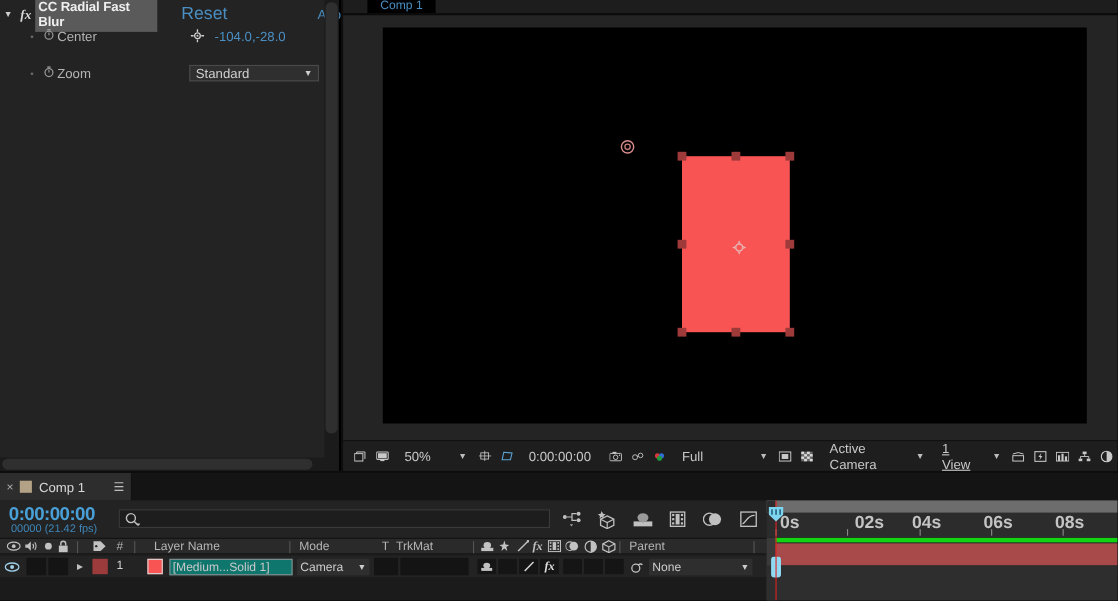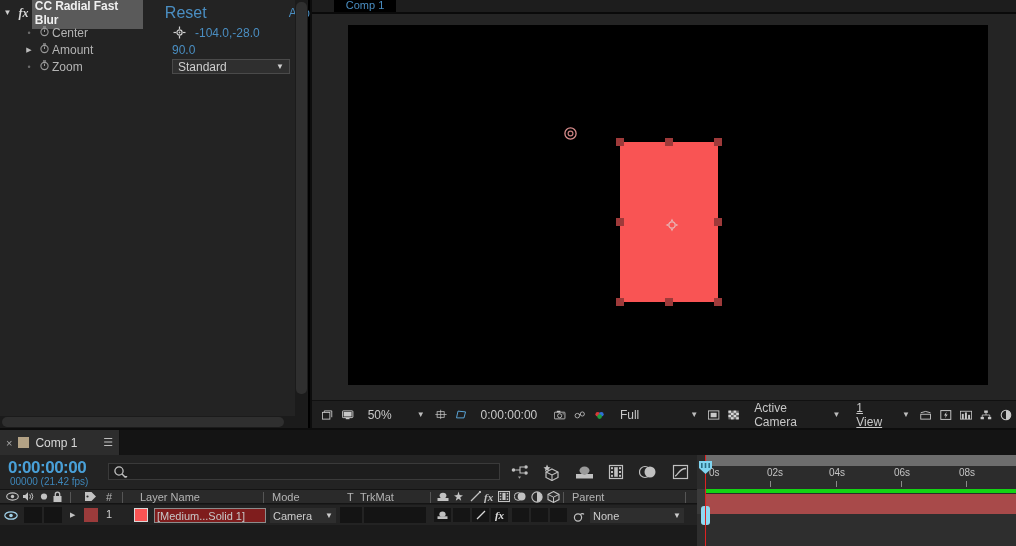--- a/index.html
+++ b/index.html
@@ -167,21 +167,21 @@
   .tl-ico { width: 20px; height: 20px; display: flex; align-items: center; justify-content: center; }
 
   .ruler {
     position: absolute; left: 697px; top: 25px; width: 319px; height: 34px; background: #2c2c2c;
   }
   .ruler-top-strip {
     position: absolute; left: 0; top: 0; width: 319px; height: 11px; background: #6d6d6d;
   }
   .ruler-wa-left { position: absolute; left: 0; top: 0; width: 8px; height: 11px; background: #2c2c2c; }
   .ruler-ticks { position: absolute; left: 0; top: 11px; width: 319px; height: 23px; }
-  .tick-label { position: absolute; top: 1px; color: #c4c4c4; font-size: 10px; }
+  .tick-label { position: absolute; top: 1px; color: #c4c4c4; font-size: 16px; font-weight: bold; }
   .tick-mark { position: absolute; top: 15px; width: 1px; height: 6px; background: #8a8a8a; }
   .playhead {
     position: absolute; top: 0; width: 1px; height: 116px; background: #dd2222; z-index: 30;
   }
   .playhead-grip {
     position: absolute; top: 11px; left: -7px; width: 15px; height: 15px; z-index: 31;
   }
 
   .col-header {
     position: absolute; left: 0; top: 59px; width: 1016px; height: 15px;
@@ -198,21 +198,21 @@
   .lr-cell { position: absolute; top: 2px; height: 16px; background: #141414; }
   .lr-eye { position: absolute; left: 2px; top: 3px; width: 18px; height: 14px;
             display: flex; align-items: center; justify-content: center; }
   .lr-arrow { position: absolute; left: 70px; top: 6px; color: #c0c0c0; font-size: 7px; }
   .lr-colorlabel { position: absolute; left: 84px; top: 3px; width: 14px; height: 14px; background: #9b3b3b; }
   .lr-num { position: absolute; left: 106px; top: 3px; color: #d0d0d0; font-size: 11px; }
   .lr-swatch { position: absolute; left: 134px; top: 3px; width: 14px; height: 14px;
                background: #f95454; border: 1px solid #d8d8d8; }
   .lr-name {
     position: absolute; left: 154px; top: 3px; width: 112px; height: 15px;
-    border: 1px solid #8c8c8c; background: #7f1d1d; color: #c8c8c8; font-size: 11px;
+    border: 1px solid #8c8c8c; background: #0f766e; color: #c8c8c8; font-size: 11px;
     display: flex; align-items: center; padding-left: 2px; overflow: hidden; white-space: nowrap;
   }
   .lr-mode {
     position: absolute; left: 270px; top: 3px; width: 66px; height: 15px;
     background: #2e2e2e; color: #ccc; font-size: 11px;
     display: flex; align-items: center; justify-content: space-between; padding: 0 3px;
   }
   .lr-parent {
     position: absolute; left: 590px; top: 3px; width: 94px; height: 15px;
     background: #2e2e2e; color: #ccc; font-size: 11px;
@@ -273,35 +273,20 @@
             <line x1="6.5" y1="0.5" x2="6.5" y2="3" stroke="#cfcfcf" stroke-width="1.2"></line>
             <line x1="6.5" y1="10" x2="6.5" y2="12.5" stroke="#cfcfcf" stroke-width="1.2"></line>
             <line x1="0.5" y1="6.5" x2="3" y2="6.5" stroke="#cfcfcf" stroke-width="1.2"></line>
             <line x1="10" y1="6.5" x2="12.5" y2="6.5" stroke="#cfcfcf" stroke-width="1.2"></line>
           </svg>
         </span>
         <span class="prop-val">-104.0,-28.0</span>
       </span>
     </div>
 
-    <div class="prop-row" style="top:41px;">
-      <span class="prop-spacer"></span>
-      <span class="prop-arrow">▶</span>
-      <span class="stopwatch">
-        <svg width="11" height="11" viewBox="0 0 11 11">
-          <circle cx="5.5" cy="6" r="3.6" fill="none" stroke="#9a9a9a" stroke-width="1.1"></circle>
-          <line x1="5.5" y1="6" x2="5.5" y2="3.6" stroke="#9a9a9a" stroke-width="1"></line>
-          <line x1="4" y1="1" x2="7" y2="1" stroke="#9a9a9a" stroke-width="1.3"></line>
-        </svg>
-      </span>
-      <span class="prop-label">Amount</span>
-      <span class="prop-value-area">
-        <span class="prop-val">90.0</span>
-      </span>
-    </div>
 
     <div class="prop-row" style="top:58px;">
       <span class="prop-spacer"></span>
       <span class="prop-dot">•</span>
       <span class="stopwatch">
         <svg width="11" height="11" viewBox="0 0 11 11">
           <circle cx="5.5" cy="6" r="3.6" fill="none" stroke="#9a9a9a" stroke-width="1.1"></circle>
           <line x1="5.5" y1="6" x2="5.5" y2="3.6" stroke="#9a9a9a" stroke-width="1"></line>
           <line x1="4" y1="1" x2="7" y2="1" stroke="#9a9a9a" stroke-width="1.3"></line>
         </svg>
@@ -546,21 +531,21 @@
           </svg>
         </span>
       </div>
     </div>
 
     <div class="ruler">
       <div class="ruler-top-strip"></div>
       <div class="ruler-wa-left"></div>
       <div class="ruler-ticks">
         <span class="tick-label" style="left:12px;">0s</span>
-        <span class="tick-label" style="left:70px;">02s</span>
+        <span class="tick-label" style="left:80px;">02s</span>
         <span class="tick-label" style="left:132px;">04s</span>
         <span class="tick-label" style="left:197px;">06s</span>
         <span class="tick-label" style="left:262px;">08s</span>
         <span class="tick-mark" style="left:8px;"></span>
         <span class="tick-mark" style="left:73px;"></span>
         <span class="tick-mark" style="left:139px;"></span>
         <span class="tick-mark" style="left:204px;"></span>
         <span class="tick-mark" style="left:269px;"></span>
       </div>
     </div>

